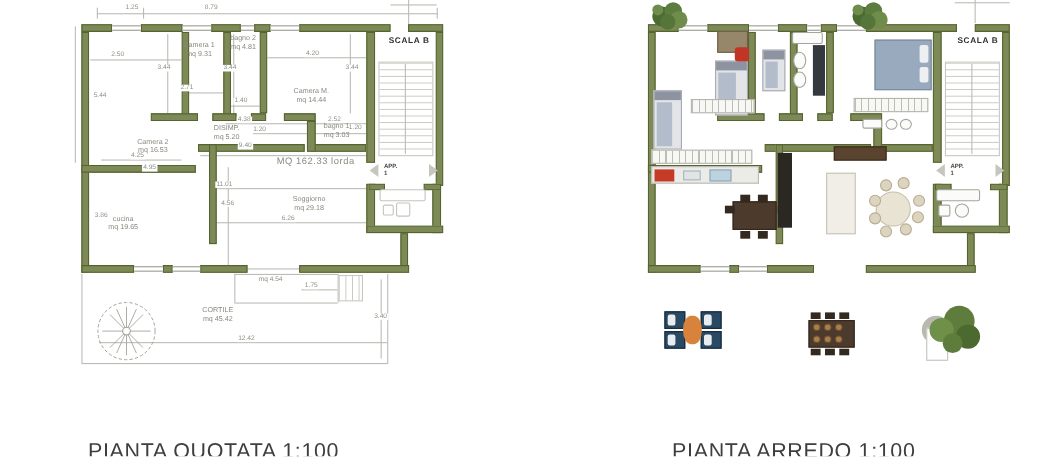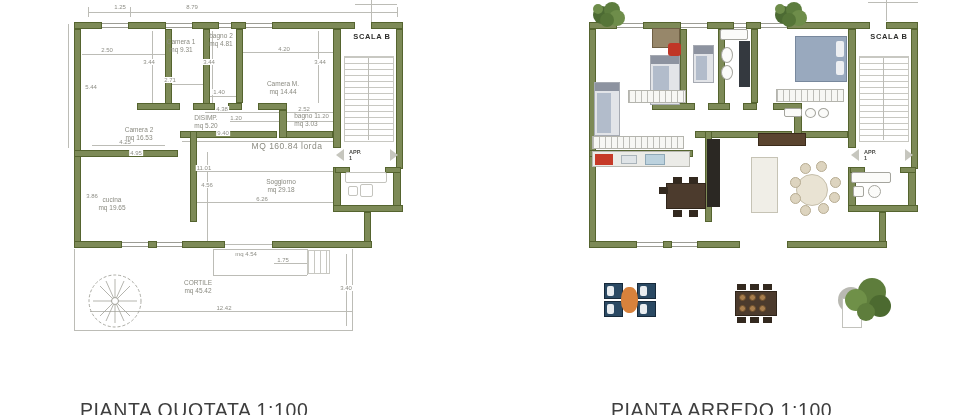--- a/index.html
+++ b/index.html
@@ -216,21 +216,21 @@
         <div>mq 19.65</div>
       </div>
       <div class="rl" style="position: absolute; left: 281px; top: 186px;">
         <div>Soggiorno</div>
         <div>mq 29.18</div>
       </div>
       <div class="rl" style="position: absolute; left: 198px; top: 287px;">
         <div>CORTILE</div>
         <div>mq 45.42</div>
       </div>
-      <div class="total" style="left: 287px; top: 146px;">MQ 160.84 lorda</div>
+      <div class="total" style="left: 287px; top: 146px;">MQ 162.33 lorda</div>
       <div class="scala" style="left: 372px; top: 32px;">SCALA B</div>
       <div class="app" style="position: absolute; left: 349px; top: 149px; width: 22px; height: 14px;">
         <div>APP.</div>
         <div>1</div>
       </div>
       <div class="arl" style="position: absolute; left: 336px; top: 149px; width: 0px; height: 0px;"></div>
       <div class="arr" style="position: absolute; left: 390px; top: 149px; width: 0px; height: 0px;"></div>
       <div class="fixL" style="position: absolute; left: 345px; top: 172px; width: 42px; height: 11px;"></div>
       <div class="fixL fixO" style="position: absolute; left: 360px; top: 184px; width: 13px; height: 13px;"></div>
       <div class="fixL" style="position: absolute; left: 348px; top: 186px; width: 10px; height: 10px;"></div>

